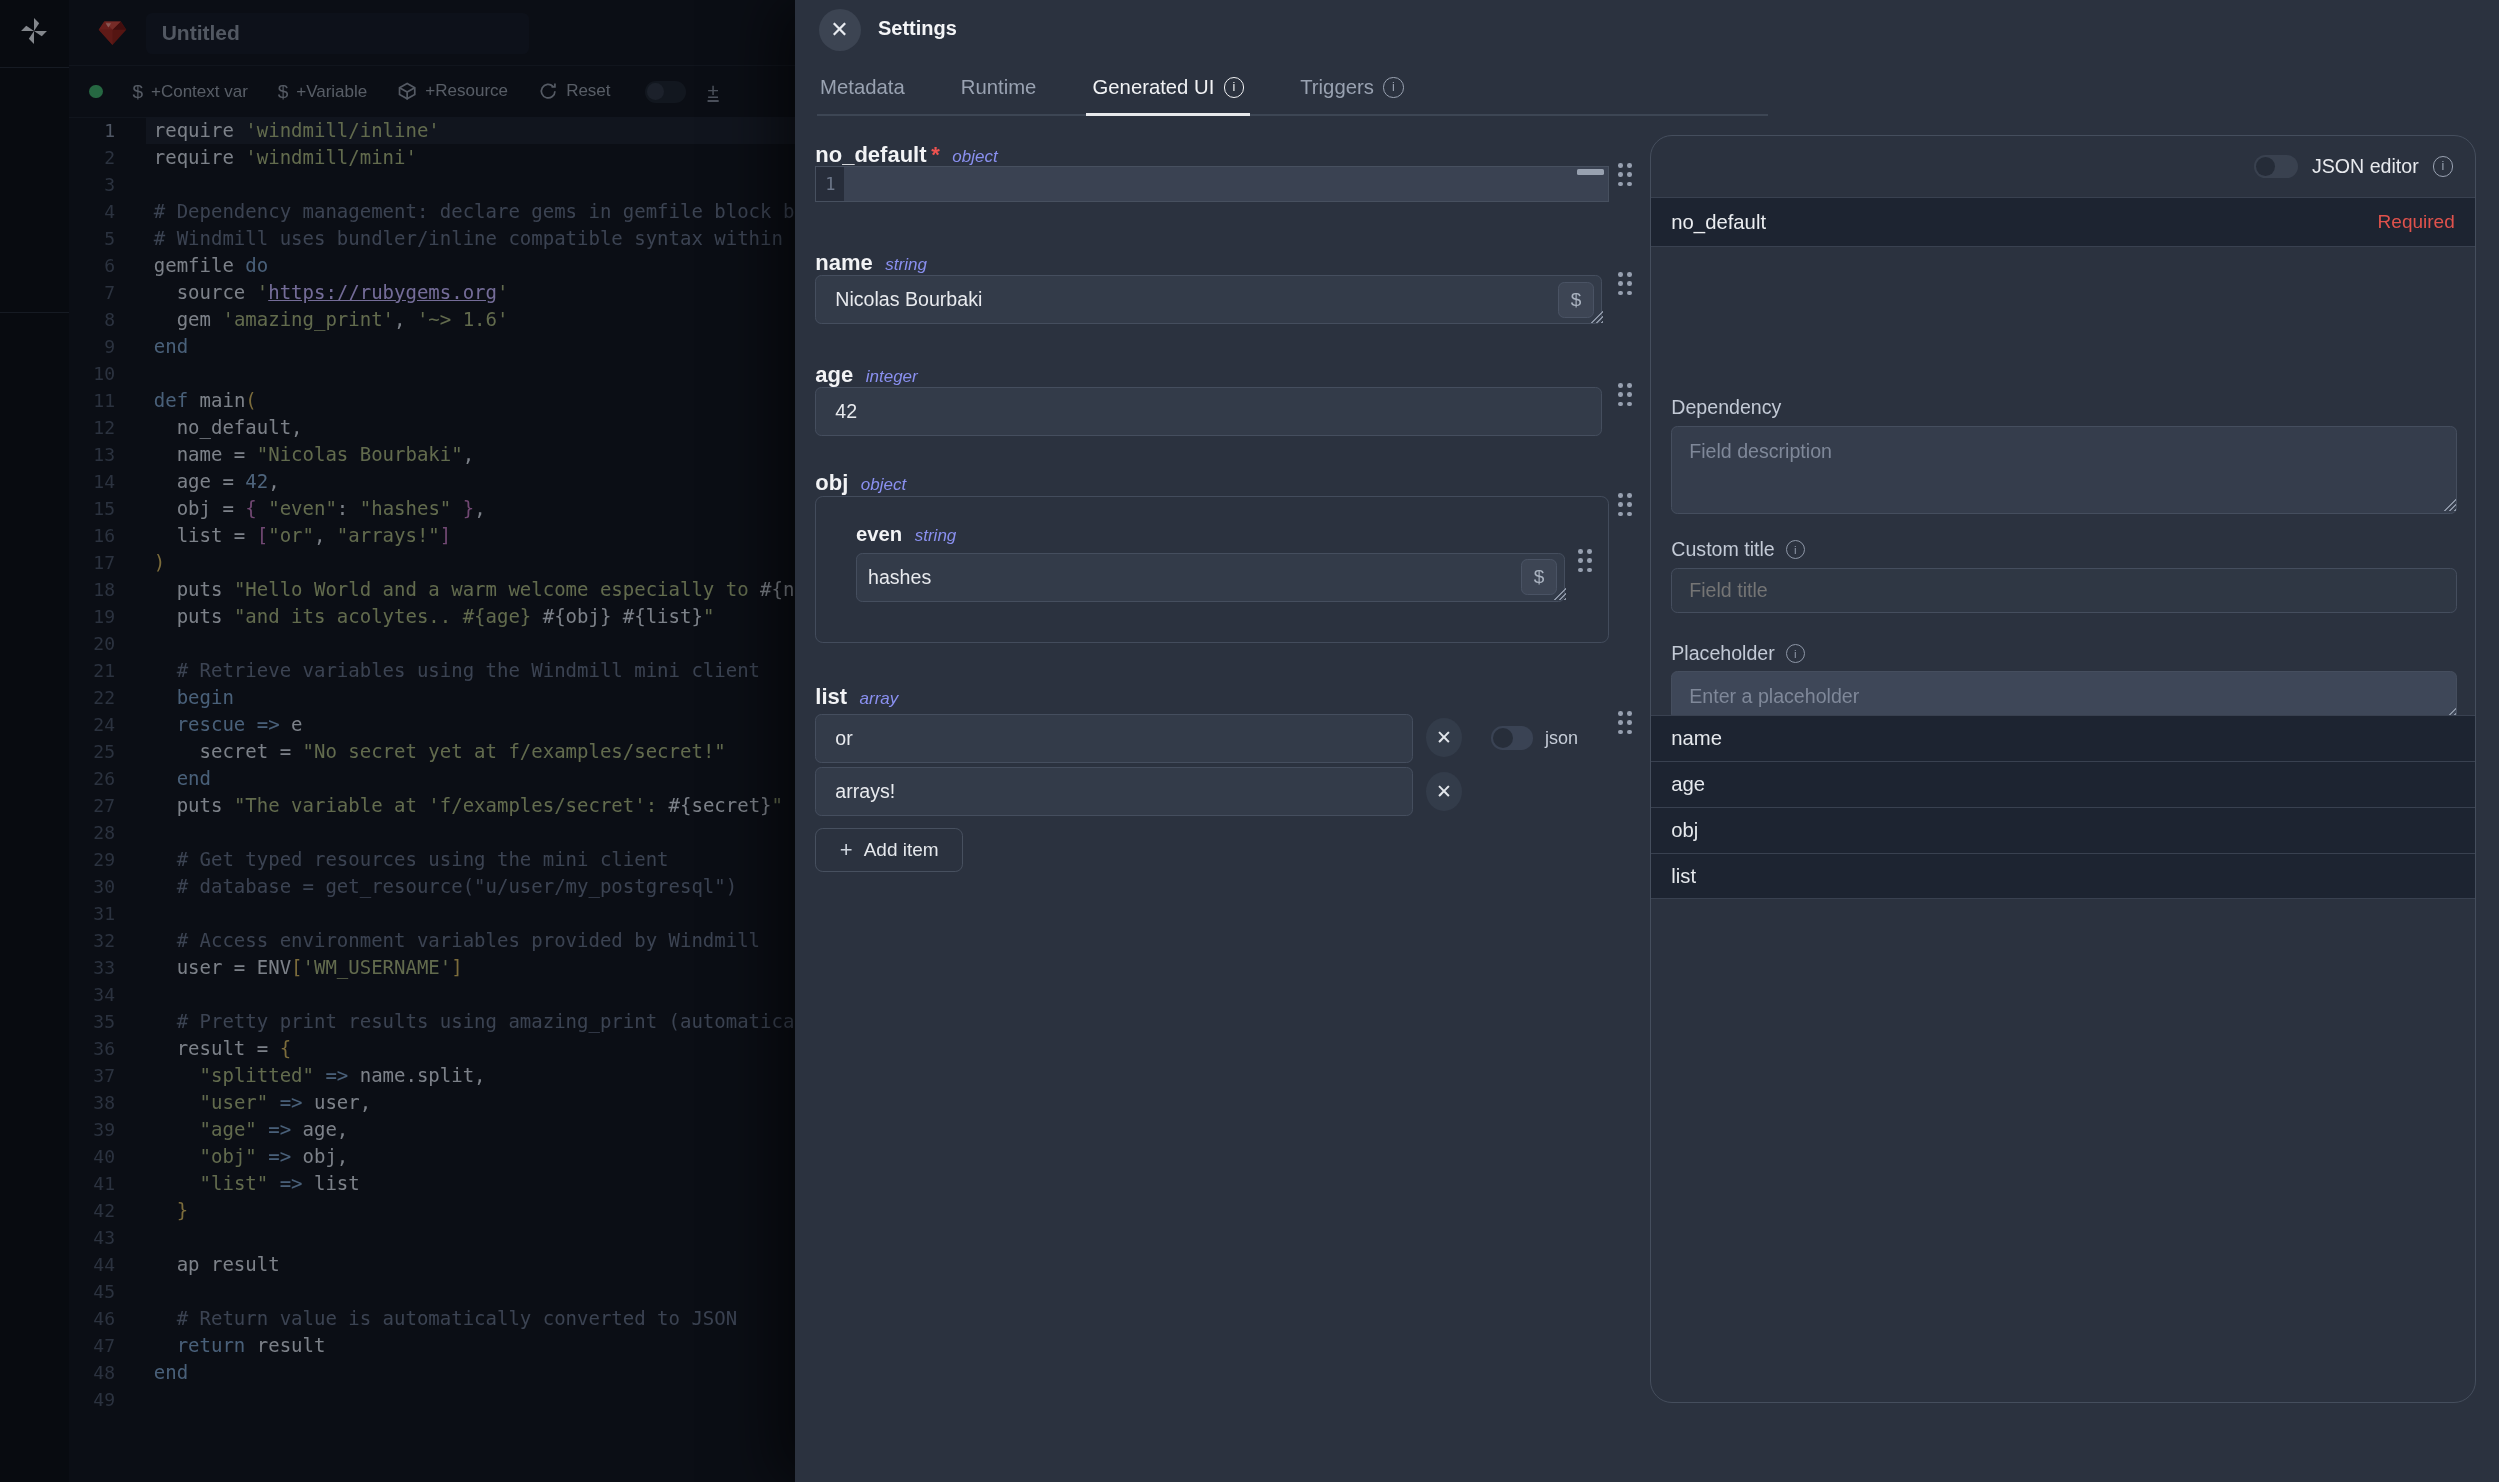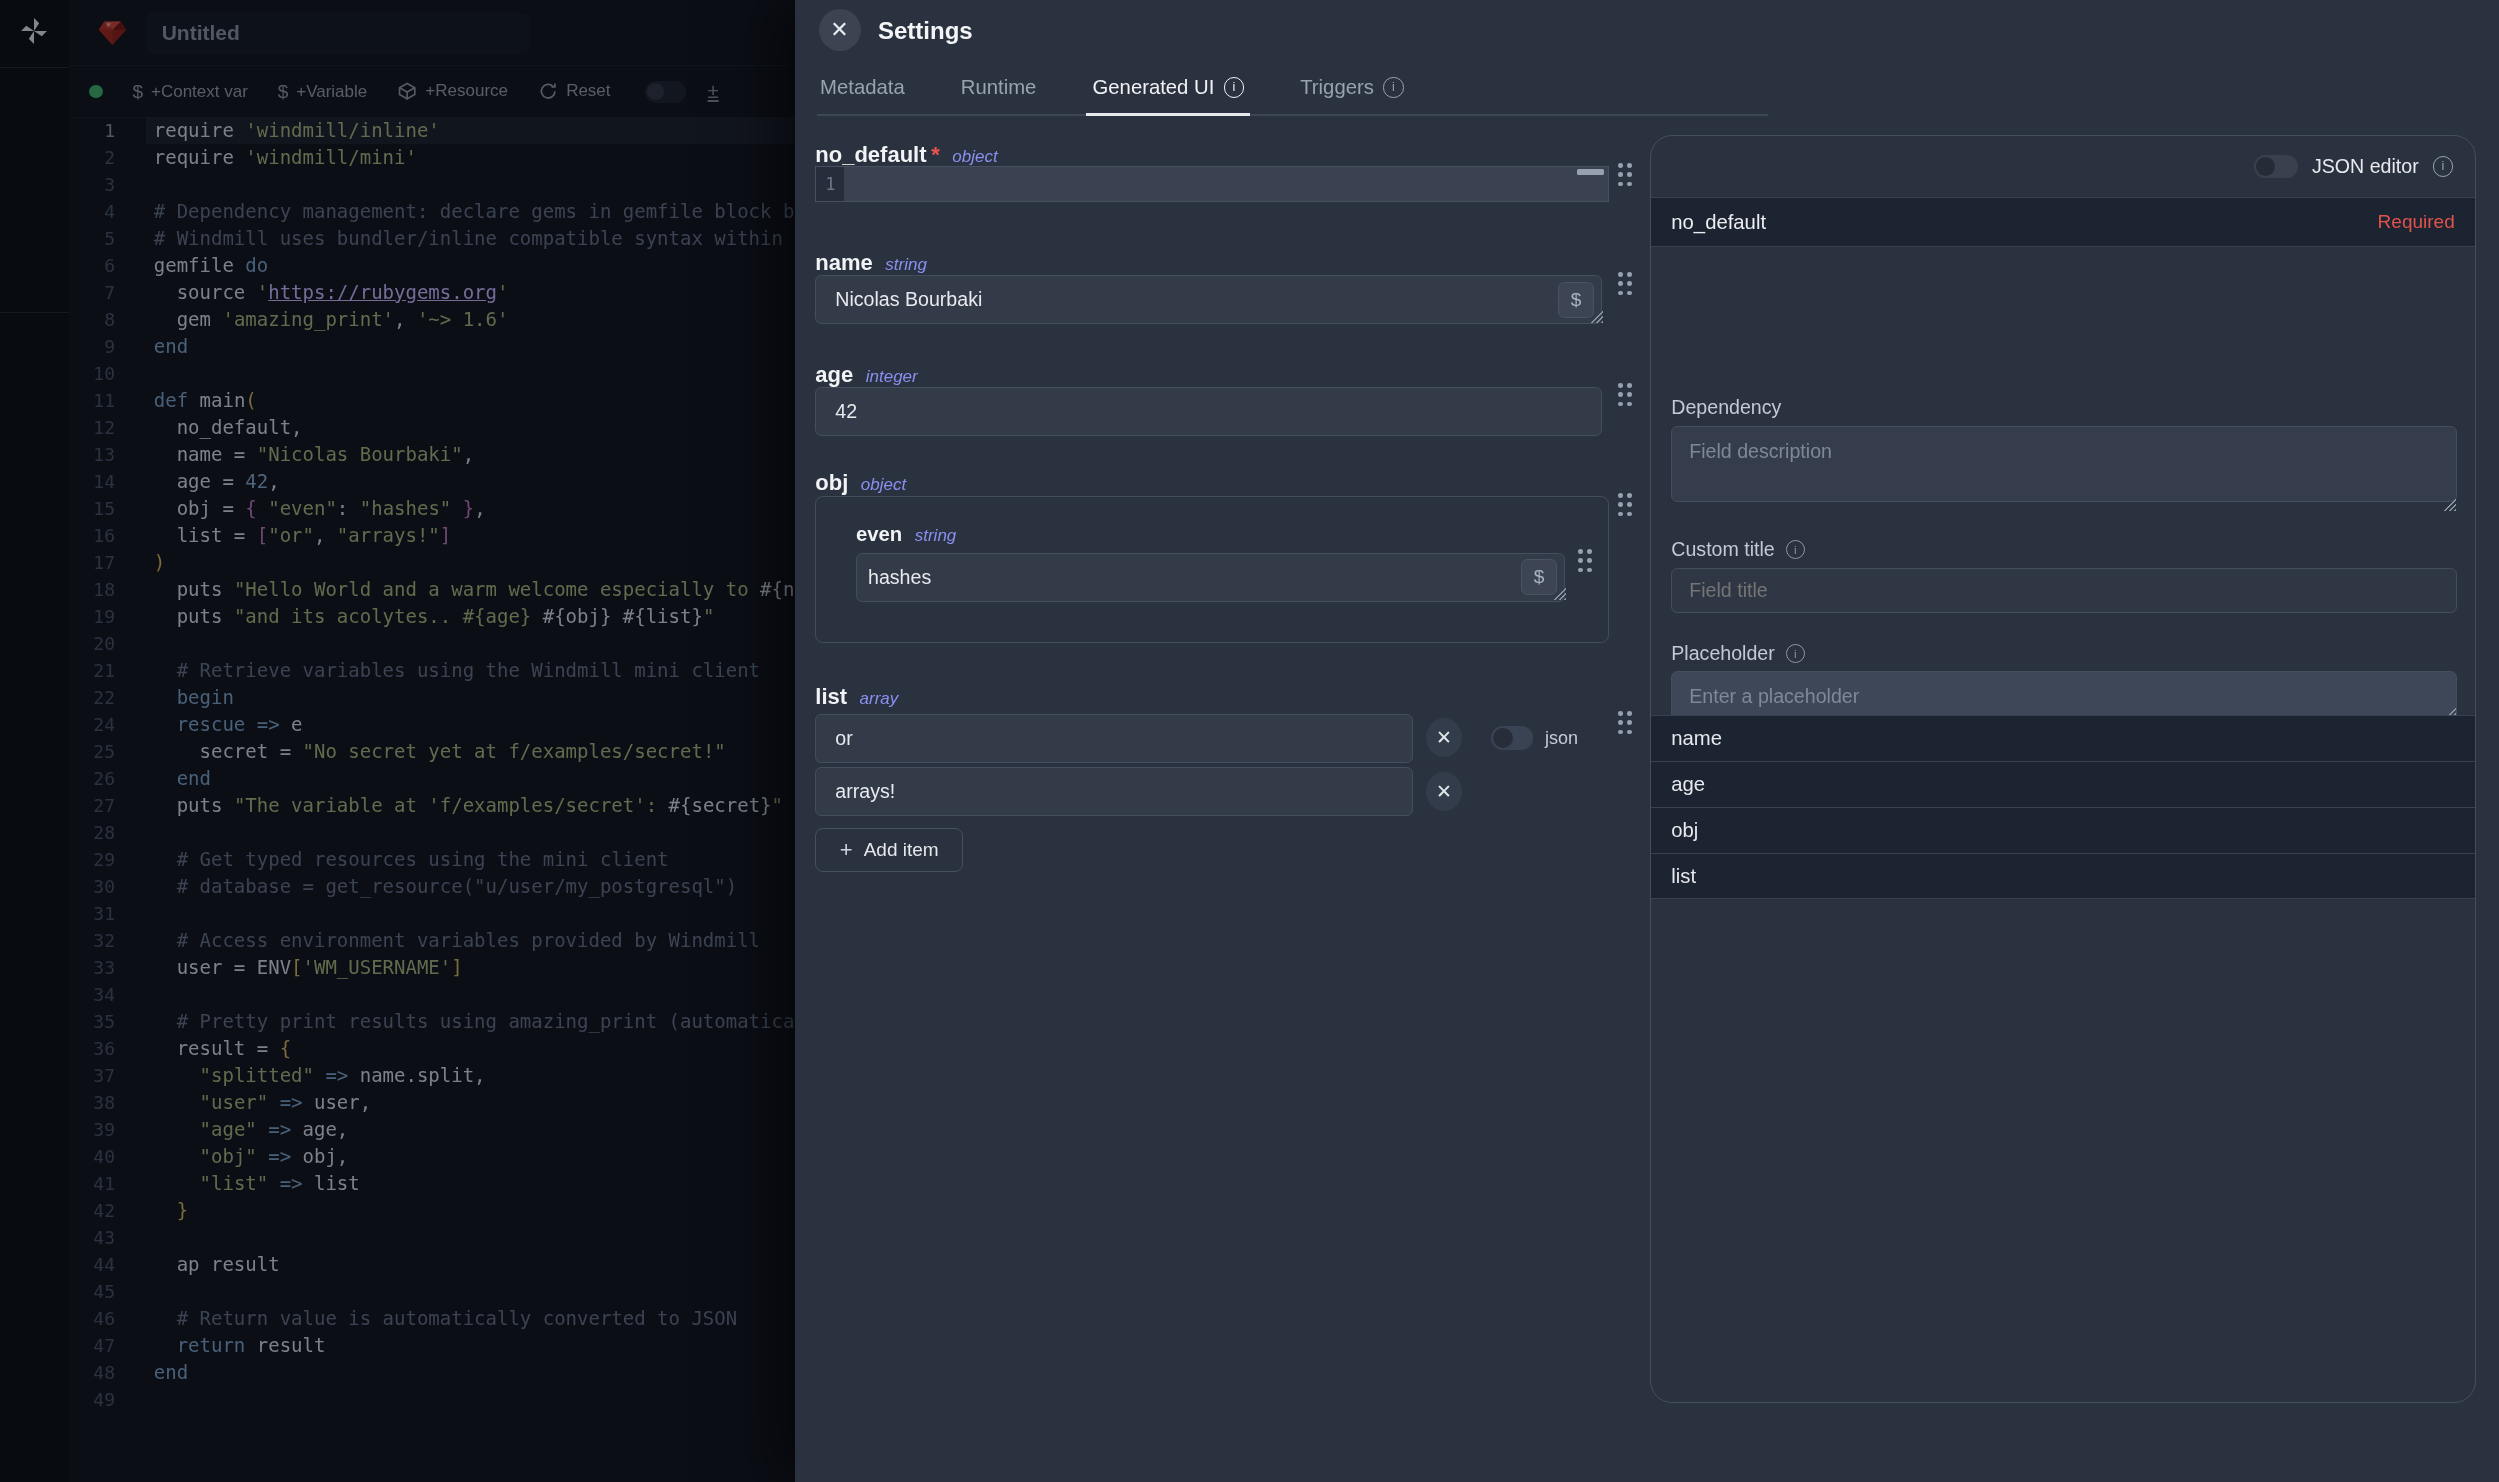--- a/index.html
+++ b/index.html
@@ -37,21 +37,21 @@
   .tok-n{color:#83a7ce} .tok-y{color:#d3b55e} .tok-m{color:#c077bd} .tok-o{color:#7ba0c9}
   .tok-u{color:#c4b5fd; text-decoration:underline}
 
   
   .dim { position:absolute; left:0; top:0; width:795px; height:100%; background:rgba(4,7,12,0.42); z-index:2; pointer-events:none; }
 
   
   .drawer { position:absolute; left:795px; top:0; width:1705px; height:100%; background:#2b323f; z-index:3; box-shadow:-19px 0 55px rgba(0,0,0,.55); }
   .drawer-header { position:absolute; left:0; top:0; width:100%; height:61px; }
   .close-btn { position:absolute; left:23.5px; top:9.4px; width:42px; height:42px; border-radius:50%; background:#3c4452; color:#e8ebf0; font-size:22px; display:flex; align-items:center; justify-content:center; cursor:pointer; }
-  .drawer-title { position:absolute; left:83px; top:17px; font-size:24px; font-weight:700; color:#f4f5f7; }
+  .drawer-title { position:absolute; left:83px; top:17px; font-size:20px; font-weight:700; color:#f4f5f7; }
   .tabbar { position:absolute; left:22px; top:61px; height:55px; display:flex; align-items:stretch; border-bottom:2.3px solid #3d4654; width:951px; }
   .tab { display:flex; align-items:center; gap:9.4px; padding:0 3.1px; margin-right:50px; color:#99a2b1; font-size:20.3px; position:relative; cursor:pointer; }
   .tab.active { color:#f1f2f4; }
   .tab.active::after { content:""; position:absolute; left:-3.1px; right:-3.1px; bottom:-2.3px; height:3.1px; background:#e7e9ec; }
   .info-ic { width:20.3px; height:20.3px; border-radius:50%; border:1.6px solid currentColor; font-size:12.5px; display:inline-flex; align-items:center; justify-content:center; font-style:normal; flex:none; }
 
   
   .fld-label { position:absolute; display:flex; align-items:baseline; gap:12.5px; }
   .fld-label .nm { font-size:22px; font-weight:700; color:#f2f3f5; }
   .fld-label .req { color:#ef5350; font-weight:700; font-size:22px; margin-left:-7.8px; }
@@ -453,21 +453,21 @@
         <span class="info-ic">i</span>
       </div>
       <div class="dark-row sel-row">
         <span class="fname">no_default</span>
         <span class="reqbadge">Required</span>
       </div>
 
       <span class="ins-label" style="left:20.3px; top:260px">
         <span>Dependency</span>
       </span>
-      <textarea class="ins-area" style="left: 20.3px; top: 290px; width: 786px; height: 76px;" placeholder="Field description"></textarea>
+      <textarea class="ins-area" style="left: 20.3px; top: 290px; width: 786px; height: 88px;" placeholder="Field description"></textarea>
       <span class="resize-corner" style="left:792px; top:362px"></span>
 
       <span class="ins-label" style="left:20.3px; top:402px">
         <span>Custom title</span>
           <span class="info-ic">i</span>
       </span>
       <input class="ins-input" style="left: 20.3px; top: 432px; width: 786px; height: 45px;" placeholder="Field title">
 
       <span class="ins-label" style="left:20.3px; top:506px">
         <span>Placeholder</span>

